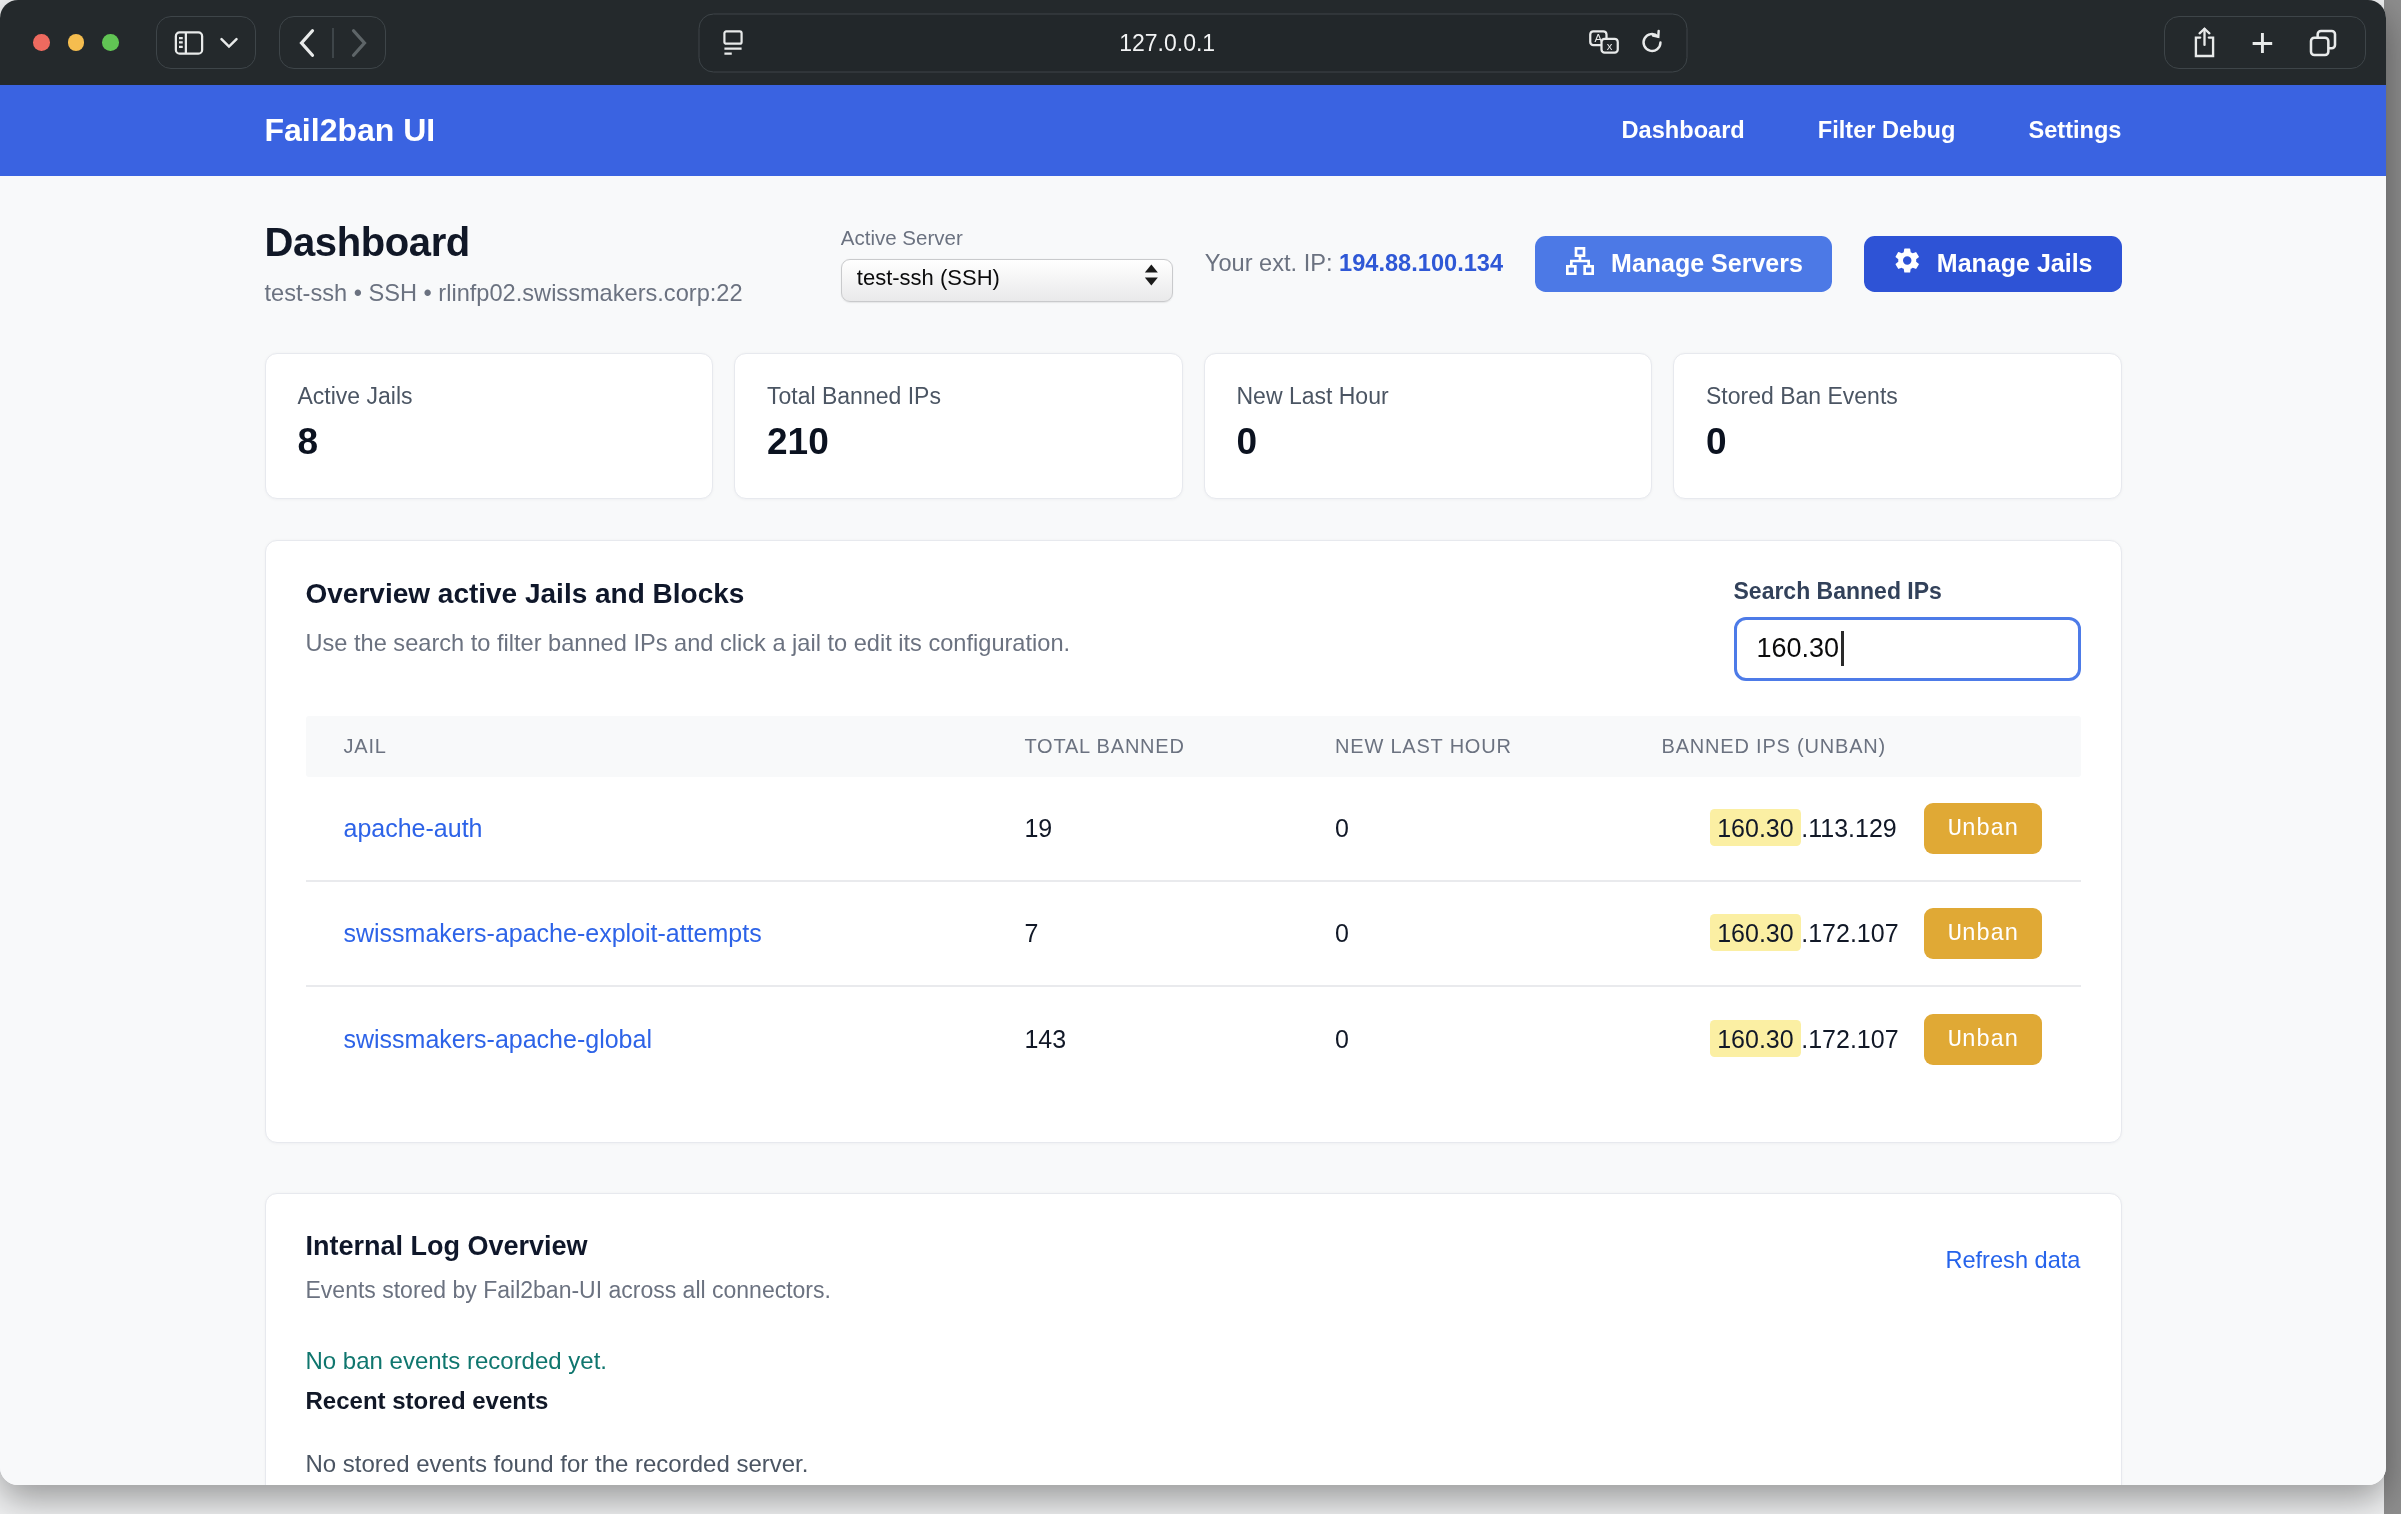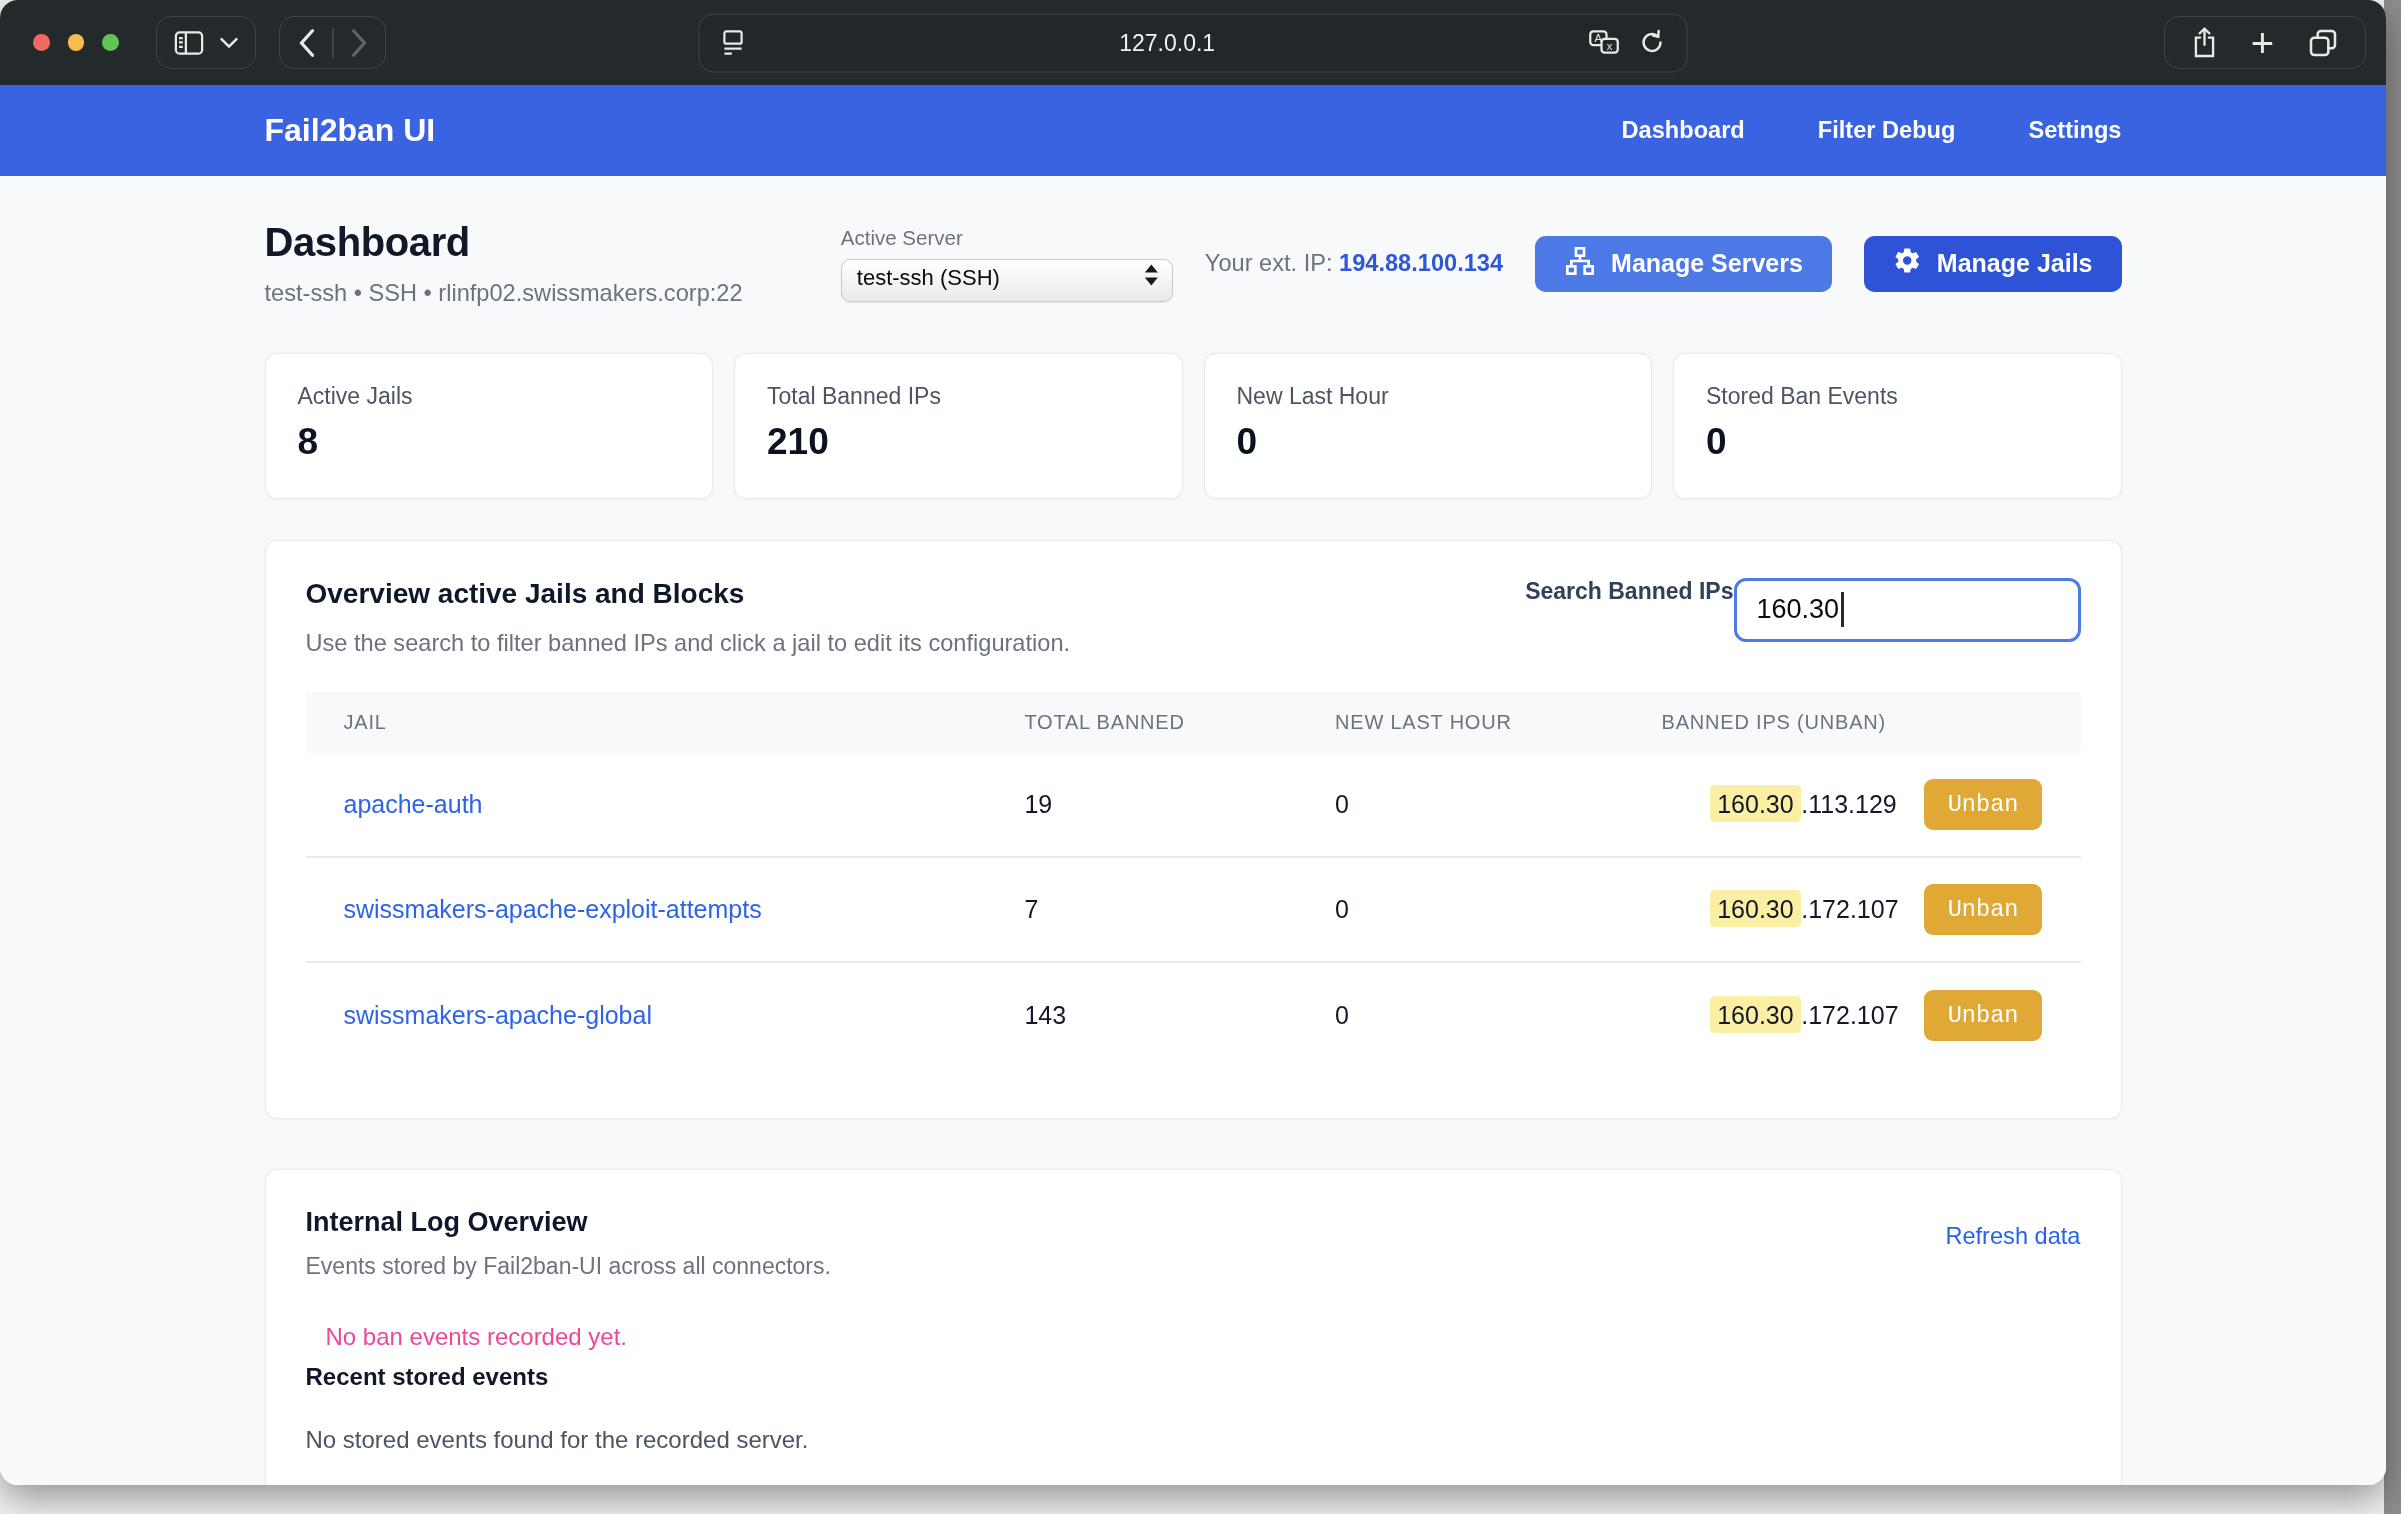--- a/index.html
+++ b/index.html
@@ -101,21 +101,21 @@
   .stat-value { margin-top:10.7px; font-size:37px; font-weight:700; color:#0B1220; }
   
   .card {
     background:#FFFFFF; border:1.5px solid #E7E9EE; border-radius:12px;
     box-shadow:0 0.8px 3px rgba(16,24,40,.04);
   }
   .overview-card { margin-top:41px; padding:37px 40px 50px; }
   .overview-head { display:flex; align-items:flex-start; }
   .card-title { font-size:28px; font-weight:700; color:#0F172A; }
   .card-subtitle { margin-top:20px; font-size:23.6px; color:#6B7280; }
-  .search-block { margin-left:auto; display:flex; flex-direction:row;text-align:right; }
+  .search-block { margin-left:auto; display:flex; flex-direction:column; }
   .search-label { font-size:23px; font-weight:700; color:#32415A; margin-bottom:12px; }
   .search-input {
     width:347px; height:64px; border:3px solid #4D7BE8; border-radius:12px;
     background:#FFFFFF; display:flex; align-items:center; padding:0 20px;
     font-size:27px; color:#0B0B0C; cursor:text;
   }
   .caret { width:2.3px; height:35px; background:#2A2A2A; margin-left:2.3px; }
   
   .jails-table { margin-top:35px; }
   .t-row {
@@ -140,21 +140,21 @@
     background:#E0A935; color:#FFFFFF; border:none; border-radius:9px;
     font-size:23.6px; padding:12px 24px; cursor:pointer;
     font-family:Liberation Mono, monospace;
   }
   
   .log-card { margin-top:50px; padding:37px 40px 55px; }
   .log-head { display:flex; align-items:flex-start; }
   .log-title { font-size:27px; font-weight:700; color:#0F172A; }
   .log-subtitle { margin-top:15px; font-size:23px; color:#6B7280; }
   .refresh-link { margin-left:auto; margin-top:16.7px; font-size:23.6px; color:#2563EB; text-decoration:none; cursor:pointer; white-space:nowrap; }
-  .log-empty1 { margin-top:43px; font-size:24px; color:#ec4899;margin-left:20px; }
+  .log-empty1 { margin-top:43px; font-size:24px; color:#0f766e; }
   .log-recent-title { margin-top:12px; font-size:24px; font-weight:700; color:#111827; }
   .log-empty2 { margin-top:35px; font-size:24px; color:#4B5563; }
 </style>
 </head>
 <body>
 
 <div class="desktop-right-strip"></div>
 
 <div class="window">
 

